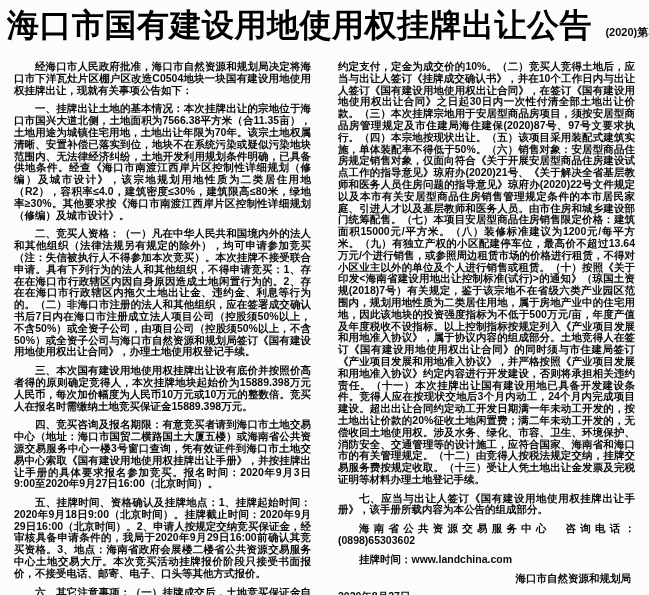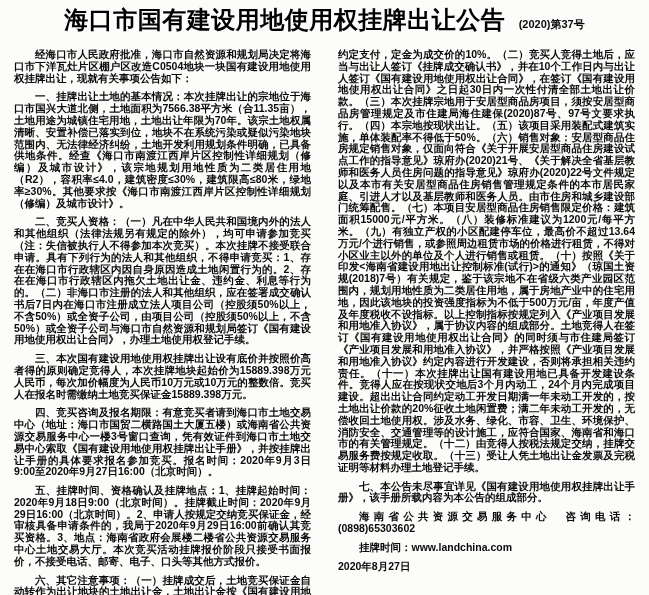--- a/index.html
+++ b/index.html
@@ -5,21 +5,21 @@
   html,body{margin:0;padding:0;}
   body{
     width:649px;height:595px;
     background:#fcfcfa;color:#0a0a0a;
     font-family:"Liberation Sans","DejaVu Sans",sans-serif;
     overflow:hidden;
   }
   .page{width:649px;height:595px;padding:4px 7px 2px 7px;box-sizing:border-box;}
   .header{text-align:center;white-space:nowrap;margin:0 0 6px 0;}
   .title{
-    display:inline;font-size:24px;font-weight:900;letter-spacing:0.5px;
+    display:inline;font-size:32px;font-weight:900;letter-spacing:0.5px;
     color:#000;
   }
   .issue{display:inline;font-size:11px;font-weight:bold;margin-left:9px;vertical-align:baseline;}
   .columns{display:flex;gap:13px;}
   .col{flex:1;min-width:0;}
   .col p{
     margin:7px;font-size:10.5px;line-height:11.8px;font-weight:bold;
     text-align:justify;text-indent:2em;
     overflow-wrap:break-word;
   }
@@ -45,20 +45,21 @@
       <p>一、挂牌出让土地的基本情况：本次挂牌出让的宗地位于海口市国兴大道北侧，土地面积为7566.38平方米（合11.35亩），土地用途为城镇住宅用地，土地出让年限为70年。该宗土地权属清晰、安置补偿已落实到位，地块不在系统污染或疑似污染地块范围内、无法律经济纠纷，土地开发利用规划条件明确，已具备供地条件。经查《海口市南渡江西岸片区控制性详细规划（修编）及城市设计》，该宗地规划用地性质为二类居住用地（R2），容积率≤4.0，建筑密度≤30%，建筑限高≤80米，绿地率≥30%。其他要求按《海口市南渡江西岸片区控制性详细规划（修编）及城市设计》。</p>
       <p>二、竞买人资格：（一）凡在中华人民共和国境内外的法人和其他组织（法律法规另有规定的除外），均可申请参加竞买（注：失信被执行人不得参加本次竞买）。本次挂牌不接受联合申请。具有下列行为的法人和其他组织，不得申请竞买：1、存在在海口市行政辖区内因自身原因造成土地闲置行为的。2、存在在海口市行政辖区内拖欠土地出让金、违约金、利息等行为的。（二）非海口市注册的法人和其他组织，应在签署成交确认书后7日内在海口市注册成立法人项目公司（控股须50%以上，不含50%）或全资子公司，由项目公司（控股须50%以上，不含50%）或全资子公司与海口市自然资源和规划局签订《国有建设用地使用权出让合同》，办理土地使用权登记手续。</p>
       <p>三、本次国有建设用地使用权挂牌出让设有底价并按照价高者得的原则确定竞得人，本次挂牌地块起始价为15889.398万元人民币，每次加价幅度为人民币10万元或10万元的整数倍。竞买人在报名时需缴纳土地竞买保证金15889.398万元。</p>
       <p>四、竞买咨询及报名期限：有意竞买者请到海口市土地交易中心（地址：海口市国贸二横路国土大厦五楼）或海南省公共资源交易服务中心一楼3号窗口查询，凭有效证件到海口市土地交易中心索取《国有建设用地使用权挂牌出让手册》，并按挂牌出让手册的具体要求报名参加竞买。报名时间：2020年9月3日9:00至2020年9月27日16:00（北京时间）。</p>
       <p>五、挂牌时间、资格确认及挂牌地点：1、挂牌起始时间：2020年9月18日9:00（北京时间）。挂牌截止时间：2020年9月29日16:00（北京时间）。2、申请人按规定交纳竞买保证金，经审核具备申请条件的，我局于2020年9月29日16:00前确认其竞买资格。3、地点：海南省政府会展楼二楼省公共资源交易服务中心土地交易大厅。本次竞买活动挂牌报价阶段只接受书面报价，不接受电话、邮寄、电子、口头等其他方式报价。</p>
       <p>六、其它注意事项：（一）挂牌成交后，土地竞买保证金自动转作为出让地块的土地出让金，土地出让金按《国有建设用地使用权出让合同》的</p>
     </div>
 
     <div class="col">
       <p class="no-indent">约定支付，定金为成交价的10%。（二）竞买人竞得土地后，应当与出让人签订《挂牌成交确认书》，并在10个工作日内与出让人签订《国有建设用地使用权出让合同》，在签订《国有建设用地使用权出让合同》之日起30日内一次性付清全部土地出让价款。（三）本次挂牌宗地用于安居型商品房项目，须按安居型商品房管理规定及市住建局海住建保(2020)87号、97号文要求执行。（四）本宗地按现状出让。（五）该项目采用装配式建筑实施，单体装配率不得低于50%。（六）销售对象：安居型商品住房规定销售对象，仅面向符合《关于开展安居型商品住房建设试点工作的指导意见》琼府办(2020)21号、《关于解决全省基层教师和医务人员住房问题的指导意见》琼府办(2020)22号文件规定以及本市有关安居型商品住房销售管理规定条件的本市居民家庭、引进人才以及基层教师和医务人员。由市住房和城乡建设部门统筹配售。（七）本项目安居型商品住房销售限定价格：建筑面积15000元/平方米。（八）装修标准建议为1200元/每平方米。（九）有独立产权的小区配建停车位，最高价不超过13.64万元/个进行销售，或参照周边租赁市场的价格进行租赁，不得对小区业主以外的单位及个人进行销售或租赁。（十）按照《关于印发&lt;海南省建设用地出让控制标准(试行)&gt;的通知》（琼国土资规(2018)7号）有关规定，鉴于该宗地不在省级六类产业园区范围内，规划用地性质为二类居住用地，属于房地产业中的住宅用地，因此该地块的投资强度指标为不低于500万元/亩，年度产值及年度税收不设指标。以上控制指标按规定列入《产业项目发展和用地准入协议》，属于协议内容的组成部分。土地竞得人在签订《国有建设用地使用权出让合同》的同时须与市住建局签订《产业项目发展和用地准入协议》，并严格按照《产业项目发展和用地准入协议》约定内容进行开发建设，否则将承担相关违约责任。（十一）本次挂牌出让国有建设用地已具备开发建设条件。竞得人应在按现状交地后3个月内动工，24个月内完成项目建设。超出出让合同约定动工开发日期满一年未动工开发的，按土地出让价款的20%征收土地闲置费；满二年未动工开发的，无偿收回土地使用权。涉及水务、绿化、市容、卫生、环境保护、消防安全、交通管理等的设计施工，应符合国家、海南省和海口市的有关管理规定。（十二）由竞得人按税法规定交纳，挂牌交易服务费按规定收取。（十三）受让人凭土地出让金发票及完税证明等材料办理土地登记手续。</p>
-      <p>七、本公告未尽事宜详见《国有建设用地使用权挂牌出让手册》，该手册所载内容为本公告的组成部分。</p>
+      <p>七、应当与出让人签订《国有建设用地使用权挂牌出让手册》，该手册所载内容为本公告的组成部分。</p>
       <p>海南省公共资源交易服务中心　咨询电话：(0898)65303602</p>
       <p class="url">挂牌时间：www.landchina.com</p>
+      <p class="sig">海口市自然资源和规划局</p>
       <p class="sig-date">2020年8月27日</p>
     </div>
 
   </div>
 </div>
 
 </body></html>

